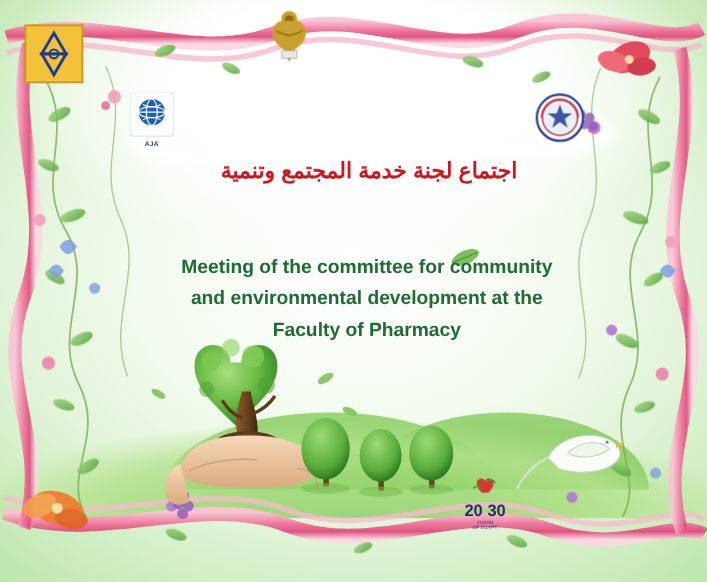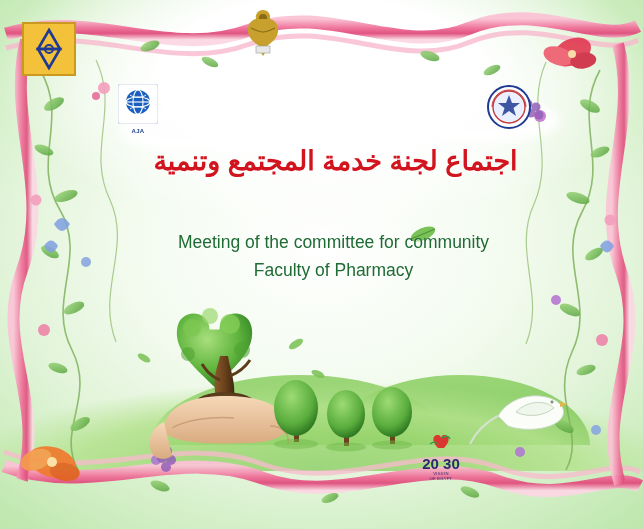--- a/index.html
+++ b/index.html
@@ -68,32 +68,32 @@
 
   
   .title-ar {
     position: absolute;
     left: 12px; right: 0;
     top: 142px;
     text-align: center;
     direction: rtl;
     color: #d1141e;
     font-weight: bold;
-    font-size: 27px;
+    font-size: 20px;
     line-height: 1.45;
     text-shadow: 0 1px 0 rgba(255,255,255,.8);
     padding-left: 16px;
   }
   .title-en {
     position: absolute;
     left: 0; right: 0;
     top: 228px;
     text-align: center;
     color: #1e6b33;
-    font-weight: normal;
+    font-weight: bold;
     font-size: 17.5px;
     line-height: 1.62;
     text-shadow: 0 1px 0 rgba(255,255,255,.85);
     padding-left: 24px;
   }
 
   
   .vision-2030 {
     position: absolute;
     left: 418px;
@@ -372,20 +372,21 @@
     <path d="M23 11 L26 19 L34 19 L27.5 24 L30 32 L23 27 L16 32 L18.5 24 L12 19 L20 19 Z" fill="#1f3a93" opacity=".85"></path>
     <path d="M6 23 a17 17 0 0 1 34 0" fill="none" stroke="#c3383d" stroke-width="1"></path>
   </svg>
 
   <div class="title-ar">
     <div>اجتماع لجنة خدمة المجتمع وتنمية</div>
   </div>
 
   <div class="title-en">
     <div>Meeting of the committee for community</div>
+    <div>and environmental development at the</div>
     <div>Faculty of Pharmacy</div>
   </div>
 
   <div class="vision-2030">
     <svg width="46" height="22" viewBox="0 0 46 22">
       <path d="M20 18 C 14 12, 14 6, 19 5 C 22 4.4, 23 7, 23 8 C 23 7, 24 4.4, 27 5 C 32 6, 32 12, 26 18 Z" fill="#d9372f"></path>
       <path d="M24 8 C 27 5, 31 6, 32 9" fill="none" stroke="#2e9e4a" stroke-width="1.4"></path>
       <path d="M12 14 C 16 11, 19 12, 20 15" fill="none" stroke="#2e9e4a" stroke-width="1.2"></path>
     </svg>
     <div class="v2030-num">20 30</div>

